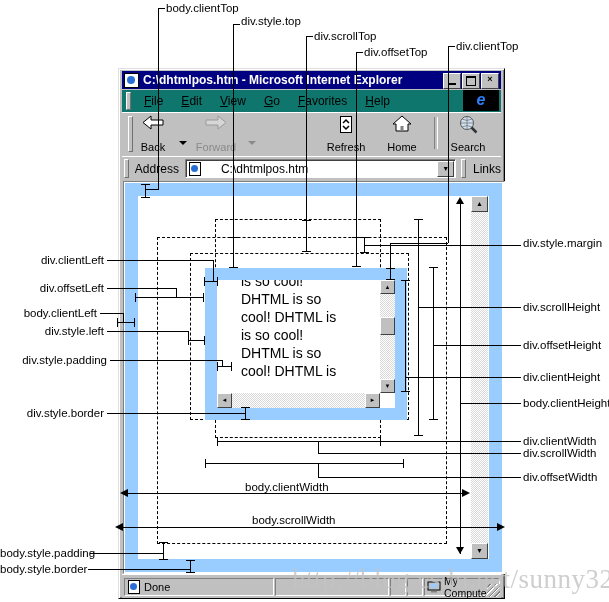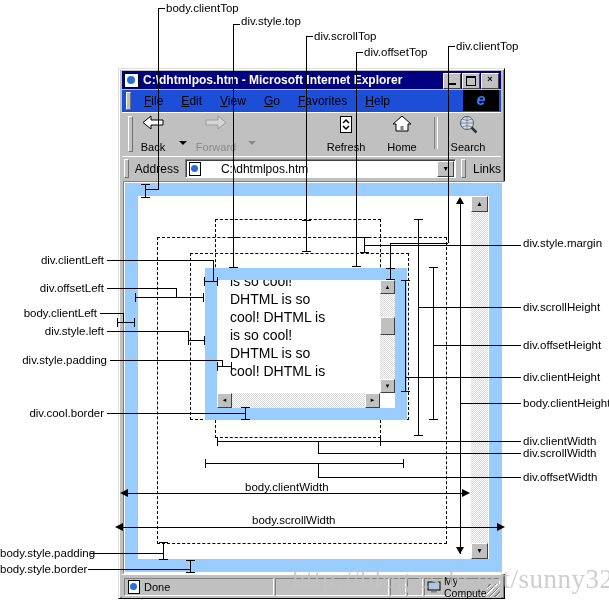--- a/index.html
+++ b/index.html
@@ -20,21 +20,21 @@
   .win{left:118px;top:68px;width:385px;height:529px;background:#c0c0c0;
        border:1px solid;border-color:#dfdfdf #000 #000 #dfdfdf;
        box-shadow:inset 1px 1px 0 #fff,inset -1px -1px 0 #808080;z-index:1;}
   .titlebar{left:122px;top:71px;width:379px;height:18px;background:#000080;color:#fff;
             font-weight:bold;font-size:12px;display:flex;align-items:center;z-index:1;}
   .title-icon{width:13px;height:13px;margin:0 4px 0 2px;background:#fff;border:1px solid #000;position:relative;}
   .title-icon::after{content:"";position:absolute;left:2px;top:2px;width:8px;height:8px;border-radius:50%;
             background:#2a6fd6;}
   .tbtn{width:16px;height:14px;background:#c0c0c0;border:1px solid;border-color:#fff #404040 #404040 #fff;
         font-size:9px;line-height:11px;text-align:center;color:#000;margin-left:1px;font-weight:bold;}
-  .menubar{left:122px;top:90px;width:379px;height:22px;background:#1d4ed8;display:flex;align-items:center;
+  .menubar{left:122px;top:90px;width:379px;height:22px;background:#0f766e;display:flex;align-items:center;
            font-size:12px;z-index:1;border-bottom:1px solid #868686;}
   .grab{width:3px;background:#c0c0c0;border:1px solid;border-color:#fff #707070 #707070 #fff;margin:0 4px;}
   .menu-item{margin:0 9px;color:#000;}
   .menu-item::first-letter{text-decoration:underline;}
   .ie-logo{position:absolute;right:2px;top:0;width:36px;height:21px;background:#000;color:#2f7df6;
            font-size:16px;font-weight:bold;font-style:italic;text-align:center;line-height:20px;}
   .toolbar{left:122px;top:112px;width:379px;height:43px;background:#c0c0c0;z-index:1;
            border-top:1px solid #fff;border-bottom:1px solid #868686;}
   .tb-grab{position:absolute;left:2px;top:3px;height:34px;}
   .tb-btn{position:absolute;top:2px;height:38px;display:flex;flex-direction:column;align-items:center;
@@ -61,21 +61,21 @@
   .panel{position:absolute;top:3px;height:16px;border:1px solid;border-color:#808080 #fff #fff #808080;
          font-size:11px;display:flex;align-items:center;color:#000;}
   .grip{position:absolute;right:1px;bottom:1px;width:13px;height:13px;
         background:repeating-linear-gradient(135deg,#c0c0c0 0 2px,#808080 2px 3px,#fff 3px 4px);}
   
   .dashed{position:absolute;border:1px dashed #000;z-index:2;}
   
   .divel{left:205px;top:268px;width:202px;height:152px;border:12px solid #99ccff;box-sizing:border-box;
          background:#fff;z-index:3;}
   .divel-text{position:absolute;left:0;top:0;width:163px;height:113px;overflow:hidden;font-size:14px;line-height:18px;color:#000;}
-  .divel-text span{display:block;padding-left:13px;white-space:nowrap;}
+  .divel-text span{display:block;padding-left:24px;white-space:nowrap;}
   .divel-text .inner{margin-top:-8px;}
   .dv-vsb{position:absolute;left:163px;top:0;width:15px;height:113px;}
   .dv-hsb{position:absolute;left:0;top:113px;width:163px;height:15px;}
   .dv-btn{position:absolute;background:#c0c0c0;border:1px solid;border-color:#fff #404040 #404040 #fff;
           font-size:6px;text-align:center;color:#000;line-height:12px;}
   .thumb{position:absolute;background:#c0c0c0;border:1px solid;border-color:#fff #404040 #404040 #fff;}
   .watermark{left:292px;top:564px;font-family:"Liberation Serif",serif;font-size:27px;color:#c3c3c3;
              opacity:.8;z-index:7;letter-spacing:.5px;white-space:nowrap;}
   svg{display:block;}
 </style>
@@ -234,21 +234,21 @@
   <div class="lbl" style="left:241px;top:15px;">div.style.top</div>
   <div class="lbl" style="left:314px;top:30px;">div.scrollTop</div>
   <div class="lbl" style="left:364px;top:46px;">div.offsetTop</div>
   <div class="lbl" style="left:456px;top:40px;">div.clientTop</div>
 
   <div class="lbl lbl-l" style="top:254px;">div.clientLeft</div>
   <div class="lbl lbl-l" style="top:282px;">div.offsetLeft</div>
   <div class="lbl lbl-l" style="top:307px;width:97px;">body.clientLeft</div>
   <div class="lbl lbl-l" style="top:325px;">div.style.left</div>
   <div class="lbl lbl-l" style="top:354px;width:107px;">div.style.padding</div>
-  <div class="lbl lbl-l" style="top:407px;">div.cool.border</div>
+  <div class="lbl lbl-l" style="top:407px;">div.style.border</div>
   <div class="lbl lbl-l" style="top:547px;width:87px;">body.style.padding</div>
   <div class="lbl lbl-l" style="top:563px;width:85px;">body.style.border</div>
 
   <div class="lbl lbl-r" style="top:237px;">div.style.margin</div>
   <div class="lbl lbl-r" style="top:301px;">div.scrollHeight</div>
   <div class="lbl lbl-r" style="top:339px;">div.offsetHeight</div>
   <div class="lbl lbl-r" style="top:371px;">div.clientHeight</div>
   <div class="lbl lbl-r" style="top:397px;">body.clientHeight</div>
   <div class="lbl lbl-r" style="top:435px;">div.clientWidth</div>
   <div class="lbl lbl-r" style="top:447px;">div.scrollWidth</div>

